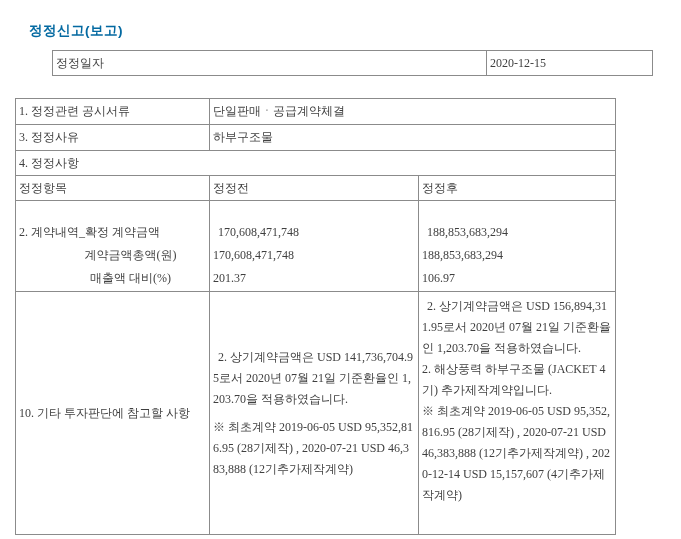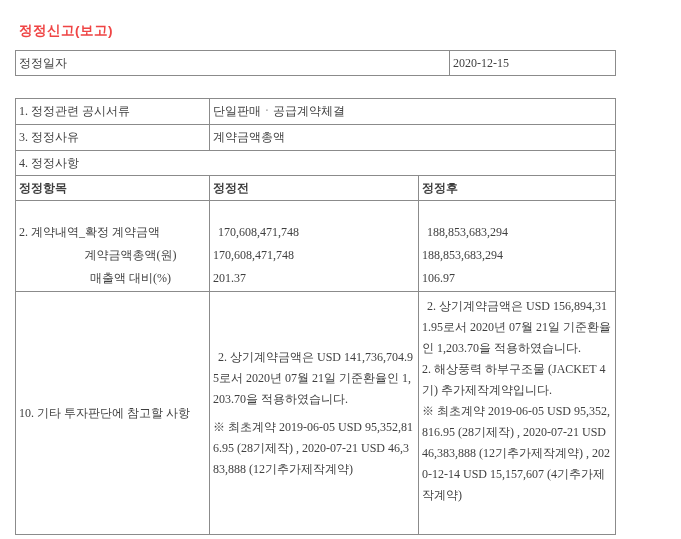--- a/index.html
+++ b/index.html
@@ -14,42 +14,42 @@
     color: #3f3f3f;
     overflow: hidden;
   }
   .page {
     padding: 22px 0 0 15px;
   }
   .doc-title {
     font-family: "Liberation Sans", "DejaVu Sans", sans-serif;
     font-size: 13.5px;
     font-weight: bold;
-    color: #ef4444;
-    margin: 0 0 10px 4px;
+    color: #0369a1;
+    margin: 0 0 10px 14px;
     letter-spacing: 0.5px;
   }
   table {
     border-collapse: collapse;
     table-layout: fixed;
     width: 600px;
   }
   td {
     border: 1px solid #8b8b8b;
     font-size: 12px;
     padding: 1px 4px 1px 3px;
     vertical-align: middle;
     overflow: hidden;
   }
-  .date-table { margin-bottom: 22px; }
+  .date-table { margin-bottom: 22px; margin-left: 37px; }
   .date-table td { height: 22px; }
 
   .row-single td { height: 23px; }
   .row-section td { height: 22px; }
-  .row-header td { height: 22px; font-weight: bold; }
+  .row-header td { height: 22px; }
 
   .row-amount td {
     vertical-align: top;
     padding-top: 20px;
     height: 63px;
   }
   .row-amount .lines div {
     line-height: 23px;
     white-space: nowrap;
   }
@@ -97,21 +97,21 @@
         <col style="width:209px">
         <col style="width:197px">
       </colgroup>
     <tbody>
       <tr class="row-single">
         <td>1. 정정관련 공시서류</td>
         <td colspan="2">단일판매ㆍ공급계약체결</td>
       </tr>
       <tr class="row-single">
         <td>3. 정정사유</td>
-        <td colspan="2">계약금액총액</td>
+        <td colspan="2">하부구조물</td>
       </tr>
       <tr class="row-section">
         <td colspan="3">4. 정정사항</td>
       </tr>
       <tr class="row-header">
         <td>정정항목</td>
         <td>정정전</td>
         <td>정정후</td>
       </tr>
       <tr class="row-amount">

